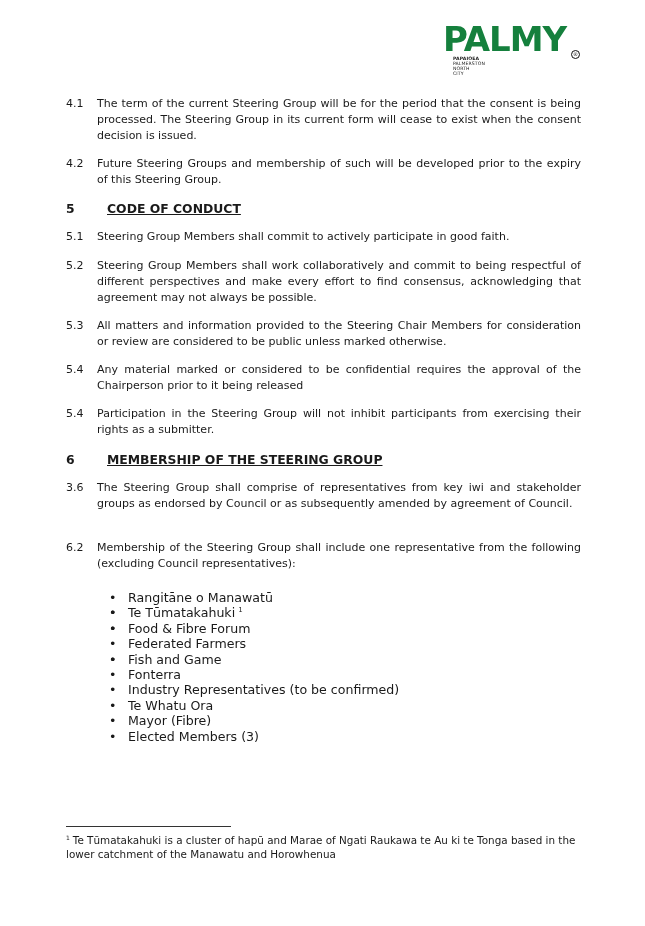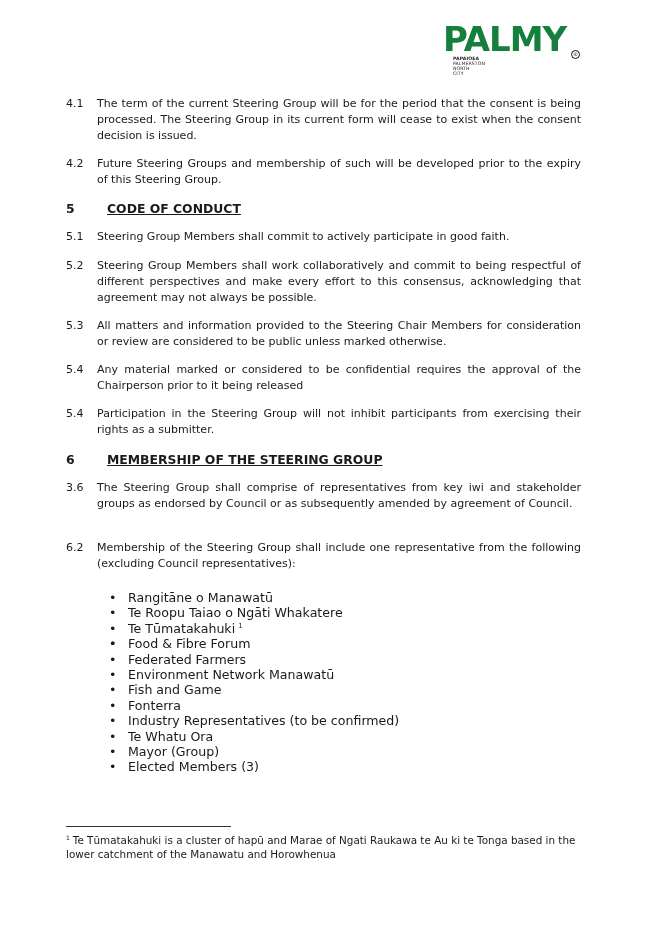--- a/index.html
+++ b/index.html
@@ -57,21 +57,21 @@
 <div class="heading" style="top:201px;">
   <span class="num">5</span>
   <span class="txt">CODE OF CONDUCT</span>
 </div>
 <div class="clause" style="top:229px;">
   <span class="num">5.1</span>
   <div class="txt">Steering Group Members shall commit to actively participate in good faith.</div>
 </div>
 <div class="clause" style="top:258px;">
   <span class="num">5.2</span>
-  <div class="txt">Steering Group Members shall work collaboratively and commit to being respectful of different perspectives and make every effort to this consensus, acknowledging that agreement may not always be possible.</div>
+  <div class="txt">Steering Group Members shall work collaboratively and commit to being respectful of different perspectives and make every effort to find consensus, acknowledging that agreement may not always be possible.</div>
 </div>
 <div class="clause" style="top:318px;">
   <span class="num">5.3</span>
   <div class="txt">All matters and information provided to the Steering Chair Members for consideration or review are considered to be public unless marked otherwise.</div>
 </div>
 <div class="clause" style="top:362px;">
   <span class="num">5.4</span>
   <div class="txt">Any material marked or considered to be confidential requires the approval of the Chairperson prior to it being released</div>
 </div>
 <div class="clause" style="top:406px;">
@@ -87,30 +87,30 @@
   <span class="num">3.6</span>
   <div class="txt">The Steering Group shall comprise of representatives from key iwi and stakeholder groups as endorsed by Council or as subsequently amended by agreement of Council.</div>
 </div>
 <div class="clause" style="top:540px;">
   <span class="num">6.2</span>
   <div class="txt">Membership of the Steering Group shall include one representative from the following (excluding Council representatives):</div>
 </div>
 
 <ul class="list">
   <li><span class="bullet">•</span><span>Rangitāne o Manawatū</span></li>
-  <li><span class="bullet">•</span><span>Te Roopu Taiao o Ngāti Whakatere</span></li>
+  <li><span class="bullet">•</span></li>
   <li><span class="bullet">•</span><span>Te Tūmatakahuki</span><span class="sup">1</span></li>
   <li><span class="bullet">•</span></li>
   <li><span class="bullet">•</span><span>Food &amp; Fibre Forum</span></li>
   <li><span class="bullet">•</span><span>Federated Farmers</span></li>
-  <li><span class="bullet">•</span><span>Environment Network Manawatū</span></li>
+  <li><span class="bullet">•</span></li>
   <li><span class="bullet">•</span><span>Fish and Game</span></li>
   <li><span class="bullet">•</span><span>Fonterra</span></li>
   <li><span class="bullet">•</span><span>Industry Representatives (to be confirmed)</span></li>
   <li><span class="bullet">•</span><span>Te Whatu Ora</span></li>
-  <li><span class="bullet">•</span><span>Mayor (Group)</span></li>
+  <li><span class="bullet">•</span><span>Mayor (Fibre)</span></li>
   <li><span class="bullet">•</span><span>Elected Members (3)</span></li>
 </ul>
 
 <div class="fn-rule"></div>
 <div class="footnote">
   <span class="fsup">1</span><span>Te Tūmatakahuki is a cluster of hapū and Marae of Ngati Raukawa te Au ki te Tonga based in the lower catchment of the Manawatu and Horowhenua</span>
 </div>
 
 </body></html>

